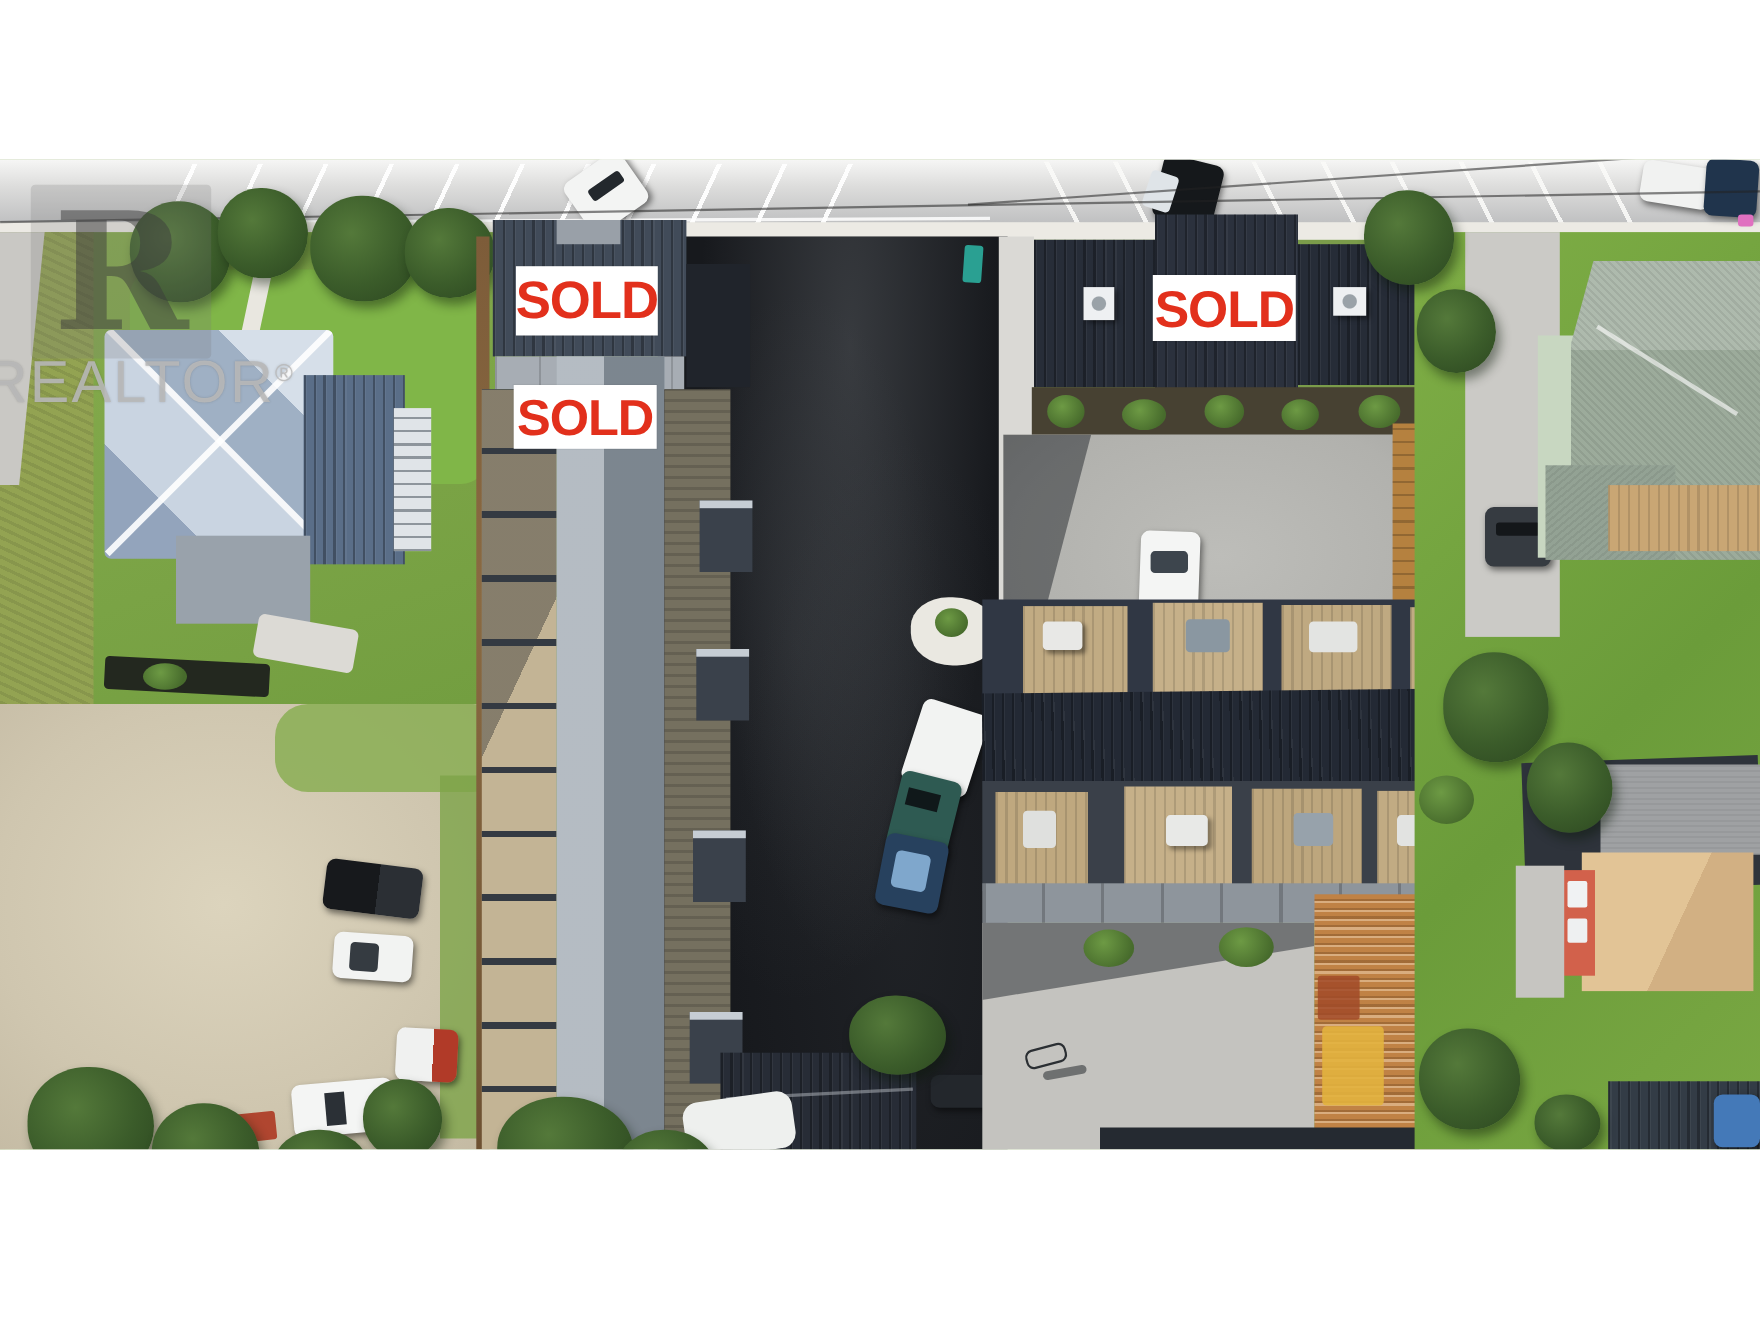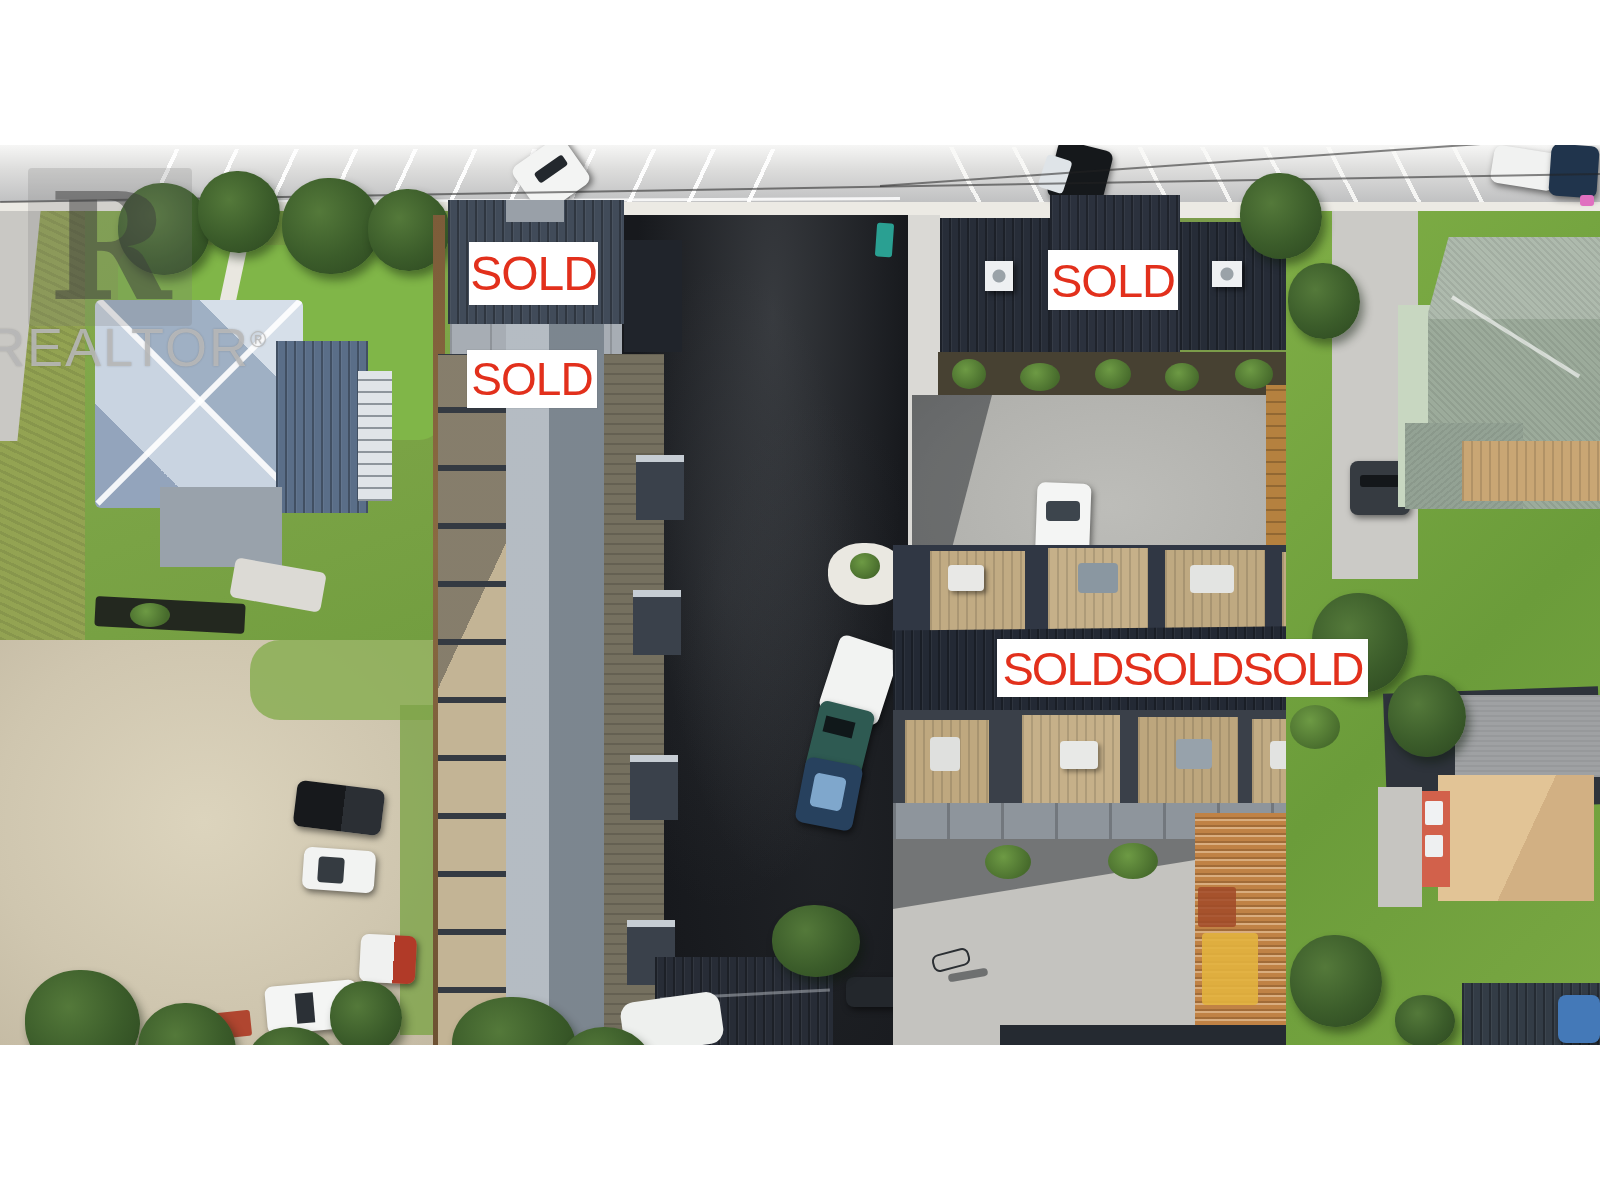--- a/index.html
+++ b/index.html
@@ -10,21 +10,21 @@
   .tree{border-radius:48% 52% 50% 50%;
         background:radial-gradient(circle at 38% 35%, #54793a 0%, #3b5c2a 55%, #2c4720 100%);
         box-shadow:4px 6px 10px rgba(10,25,8,.45);}
   .bush{border-radius:50%;background:radial-gradient(circle at 40% 35%, #6d9a44, #476b2c 75%);}
   .ribsV{background-image:repeating-linear-gradient(90deg, rgba(0,0,0,.28) 0 2px, rgba(255,255,255,.05) 2px 3px, transparent 3px 9px);}
   .planksH{background-image:repeating-linear-gradient(0deg, rgba(0,0,0,.14) 0 2px, transparent 2px 10px);}
   .planksV{background-image:repeating-linear-gradient(90deg, rgba(0,0,0,.12) 0 2px, transparent 2px 9px);}
   .car{border-radius:8px;box-shadow:2px 3px 6px rgba(0,0,0,.5);}
   .sign{display:flex;align-items:center;justify-content:center;background:#ffffff;z-index:60;
         box-shadow:0 0 0 1px rgba(0,0,0,.04);}
-  .sign span{color:#e2301c;font-weight:normal;letter-spacing:-1px;line-height:1;}
+  .sign span{color:#e2301c;font-weight:bold;letter-spacing:-1px;line-height:1;}
   .wm-text{color:rgba(185,185,185,.88);font-weight:500;letter-spacing:2px;
            text-shadow:0 0 2px rgba(60,60,60,.25);}
   .wm-logo{display:flex;align-items:center;justify-content:center;
            background:rgba(120,120,120,.22);border-radius:4px;}
   .wm-logo span{font-family:"DejaVu Serif", serif;font-weight:bold;color:rgba(60,60,60,.5);}
   .wire{background:rgba(35,35,35,.55);}
   .shadow{background:rgba(18,22,28,.45);}
 </style>
 </head>
 <body>
@@ -228,17 +228,14 @@
 
   <div class="abs sign" style="left:469px;top:242px;width:129px;height:63px;">
     <span style="font-size:48px;">SOLD</span>
   </div>
   <div class="abs sign" style="left:467px;top:350px;width:130px;height:58px;">
     <span style="font-size:46px;">SOLD</span>
   </div>
   <div class="abs sign" style="left:1048px;top:250px;width:130px;height:60px;">
     <span style="font-size:47px;">SOLD</span>
   </div>
-  <div class="abs sign" style="left:997px;top:639px;width:371px;height:58px;">
-    <span style="font-size:47px;letter-spacing:-2px;">SOLDSOLDSOLD</span>
-  </div>
 
 </div>
 
 </body></html>

